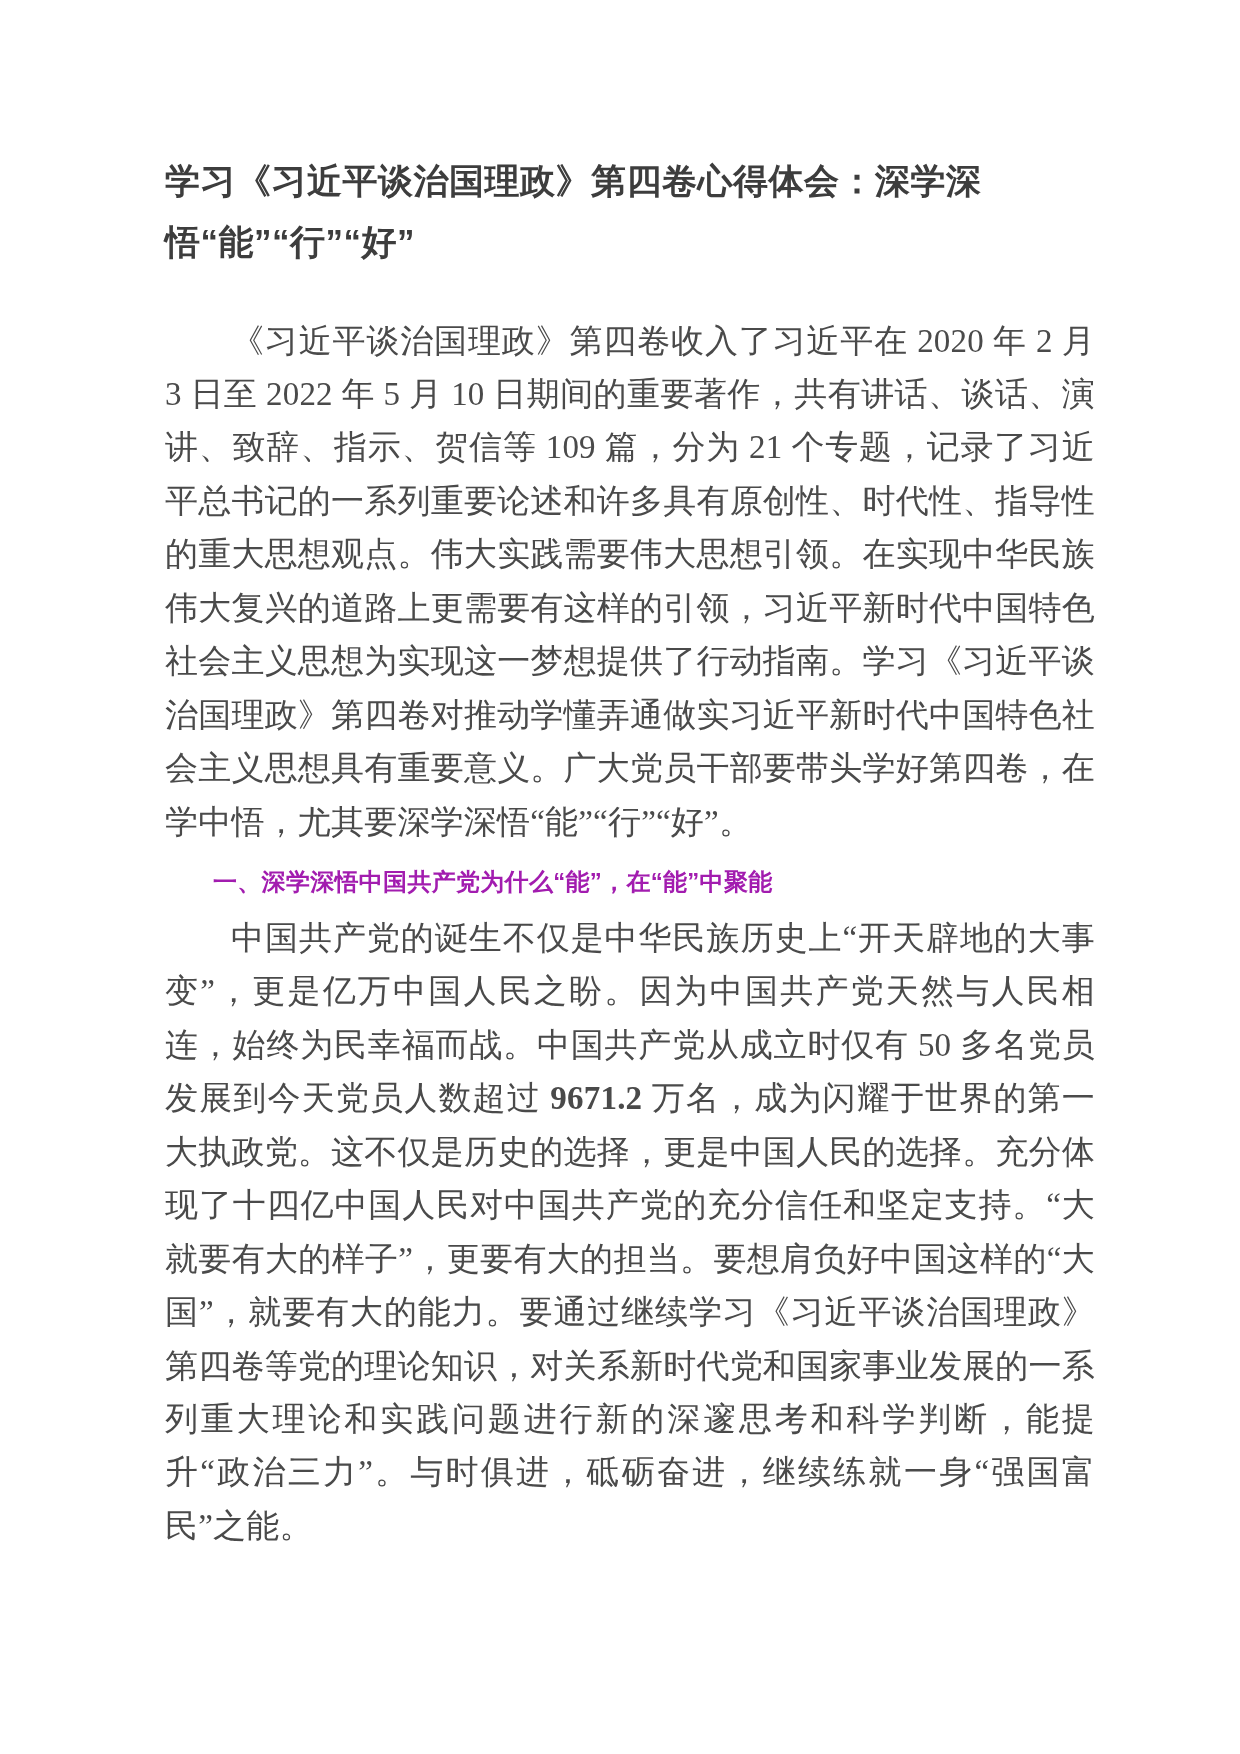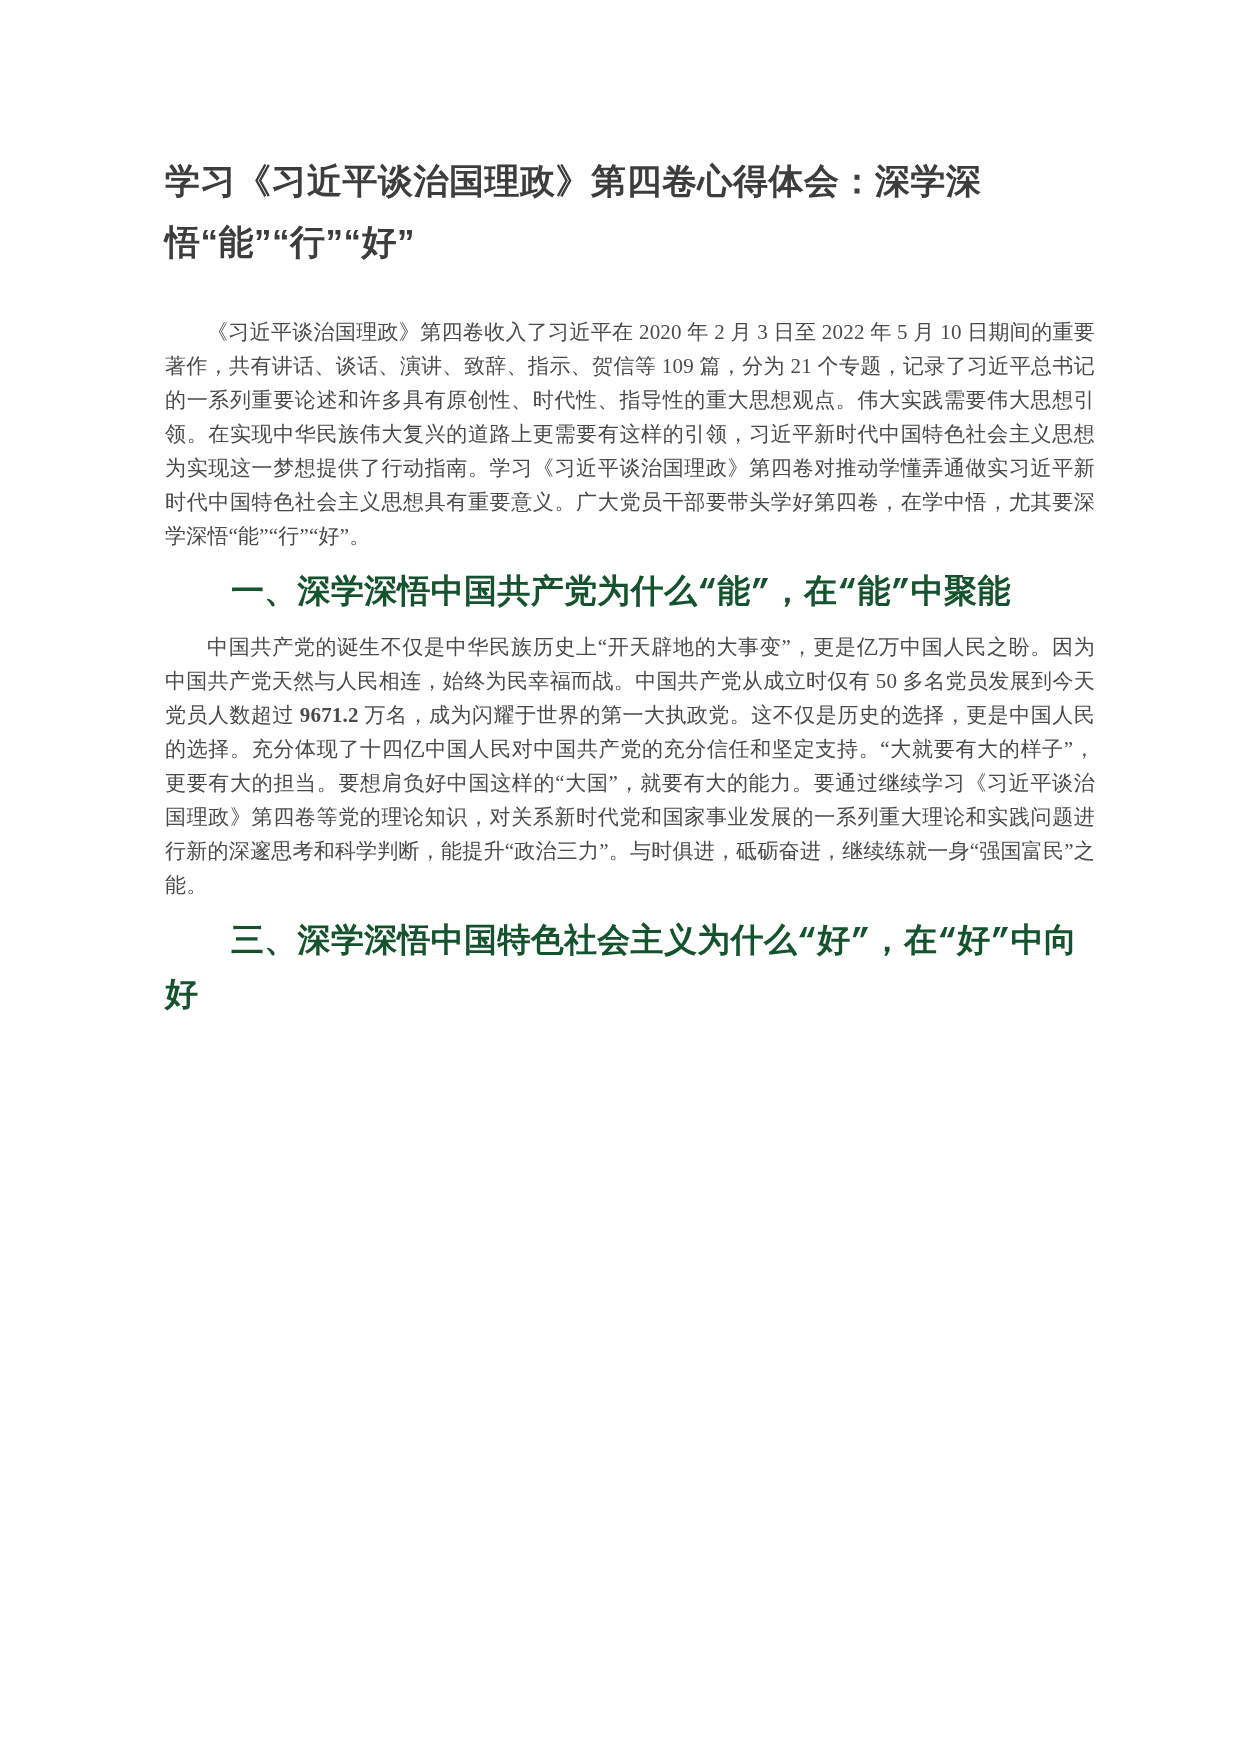--- a/index.html
+++ b/index.html
@@ -27,35 +27,35 @@
     font-weight: bold;
     font-size: 35px;
     line-height: 1.75;
     color: #3d3d3d;
     letter-spacing: 0.5px;
     margin: 0 0 42px 0;
     text-align: left;
   }
   .body-text {
     font-family: "Liberation Serif", "DejaVu Serif", serif;
-    font-size: 21px;
+    font-size: 33px;
     line-height: 1.62;
     color: #4a4a4a;
     text-align: justify;
     text-justify: inter-ideograph;
     text-indent: 2em;
     margin: 0 0 10px 0;
     letter-spacing: 0.2px;
   }
   .section-heading {
-    font-family: Liberation Mono, monospace;
+    font-family: Liberation Sans, sans-serif;
     font-weight: bold;
-    font-size: 33px;
+    font-size: 24px;
     line-height: 1.62;
-    color: #14532d;
+    color: #a21caf;
     text-indent: 2em;
     margin: 14px 0 10px 0;
     letter-spacing: 0.3px;
   }
   .num-bold {
     font-weight: bold;
     font-family: Liberation Serif, serif;
   }
 </style>
 </head>
@@ -66,16 +66,15 @@
   <h1 class="doc-title">学习《习近平谈治国理政》第四卷心得体会：深学深悟“能”“行”“好”</h1>
 
   <p class="body-text">《习近平谈治国理政》第四卷收入了习近平在 2020 年 2 月 3 日至 2022 年 5 月 10 日期间的重要著作，共有讲话、谈话、演讲、致辞、指示、贺信等 109 篇，分为 21 个专题，记录了习近平总书记的一系列重要论述和许多具有原创性、时代性、指导性的重大思想观点。伟大实践需要伟大思想引领。在实现中华民族伟大复兴的道路上更需要有这样的引领，习近平新时代中国特色社会主义思想为实现这一梦想提供了行动指南。学习《习近平谈治国理政》第四卷对推动学懂弄通做实习近平新时代中国特色社会主义思想具有重要意义。广大党员干部要带头学好第四卷，在学中悟，尤其要深学深悟“能”“行”“好”。</p>
 
   <h2 class="section-heading">一、深学深悟中国共产党为什么“能”，在“能”中聚能</h2>
 
   <p class="body-text"><span>中国共产党的诞生不仅是中华民族历史上“开天辟地的大事变”，更是亿万中国人民之盼。因为中国共产党天然与人民相连，始终为民幸福而战。中国共产党从成立时仅有 50 多名党员发展到今天党员人数超过 </span><span class="num-bold">9671.2</span><span> 万名，成为闪耀于世界的第一大执政党。这不仅是历史的选择，更是中国人民的选择。充分体现了十四亿中国人民对中国共产党的充分信任和坚定支持。“大就要有大的样子”，更要有大的担当。要想肩负好中国这样的“大国”，就要有大的能力。要通过继续学习《习近平谈治国理政》第四卷等党的理论知识，对关系新时代党和国家事业发展的一系列重大理论和实践问题进行新的深邃思考和科学判断，能提升“政治三力”。与时俱进，砥砺奋进，继续练就一身“强国富民”之能。</span></p>
 
 
 
-  <h2 class="section-heading">三、深学深悟中国特色社会主义为什么“好”，在“好”中向好</h2>
 
 
 </div>
 
 </body></html>

